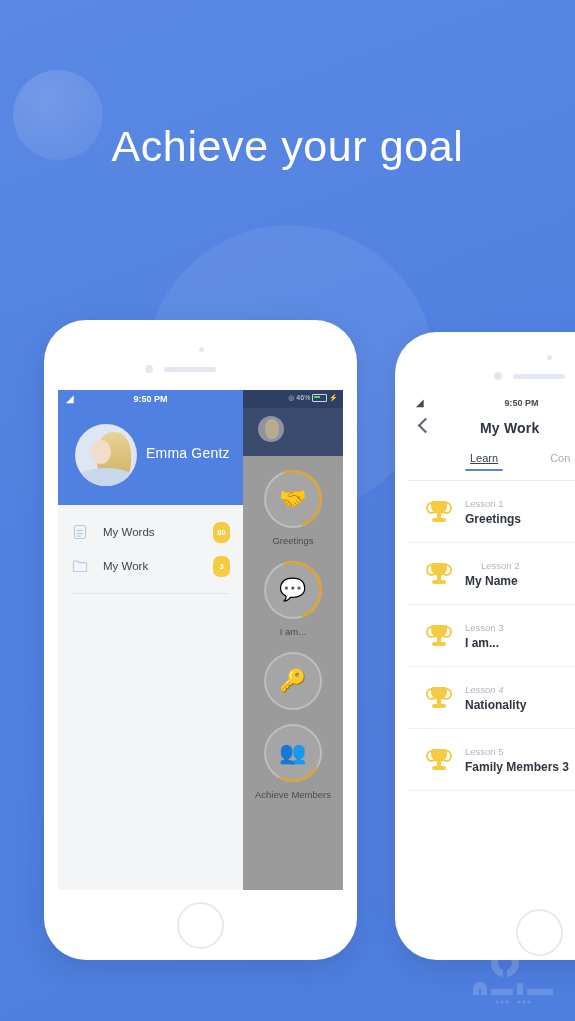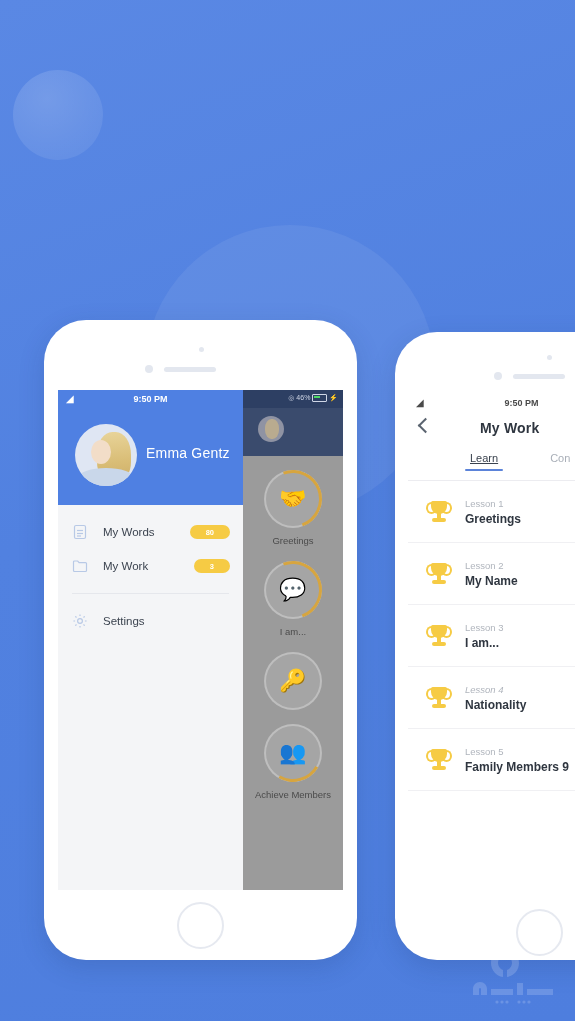--- a/index.html
+++ b/index.html
@@ -248,22 +248,22 @@
   }
   .menu-label {
     margin-left: 13px;
     font-size: 11.5px;
     color: #3c4450;
   }
   .menu-badge {
     position: absolute;
     right: 13px;
     min-width: 17px;
-    height: 14px;
-    padding: 0 16px;
+    height: 21px;
+    padding: 0 4px;
     border-radius: 7px;
     background: #f6cb44;
     color: #ffffff;
     font-size: 7.5px;
     font-weight: bold;
     display: flex;
     align-items: center;
     justify-content: center;
     box-sizing: border-box;
   }
@@ -521,20 +521,21 @@
   }
 </style>
 </head>
 <body>
 
 <div id="stage">
 
   <div id="circle-small" class="bg-circle"></div>
   <div id="circle-large" class="bg-circle"></div>
 
+  <div id="headline">Achieve your goal</div>
 
   <div id="phone-left" class="phone">
     <div id="left-camera-top" class="phone-camera-top"></div>
     <div id="left-camera" class="phone-camera"></div>
     <div id="left-speaker" class="phone-speaker"></div>
 
     <div id="left-screen" class="phone-screen">
 
       <div id="dim-panel">
         <div id="dim-statusbar">
@@ -615,29 +616,20 @@
               <svg width="16" height="14" viewBox="0 0 16 14" fill="none" stroke="#b8c9e6" stroke-width="1.2">
                 <path d="M1.5 11.5V3a1 1 0 0 1 1-1h3.2l1.4 1.6h6.4a1 1 0 0 1 1 1v6.9a1 1 0 0 1-1 1H2.5a1 1 0 0 1-1-1z"></path>
               </svg>
             </span>
             <span class="menu-label">My Work</span>
             <span class="menu-badge">3</span>
           </div>
 
           <div id="menu-divider"></div>
 
-          <div class="menu-item">
-            <span class="menu-icon">
-              <svg width="16" height="16" viewBox="0 0 16 16" fill="none" stroke="#b8c9e6" stroke-width="1.2">
-                <circle cx="8" cy="8" r="2.4"></circle>
-                <path d="M8 1.4v1.7M8 12.9v1.7M1.4 8h1.7M12.9 8h1.7M3.3 3.3l1.2 1.2M11.5 11.5l1.2 1.2M12.7 3.3l-1.2 1.2M4.5 11.5l-1.2 1.2"></path>
-              </svg>
-            </span>
-            <span class="menu-label">Settings</span>
-          </div>
         </div>
       </div>
 
     </div>
     <div id="left-home" class="phone-home"></div>
   </div>
 
   <div id="phone-right" class="phone">
     <div id="right-camera-top" class="phone-camera-top"></div>
     <div id="right-camera" class="phone-camera"></div>
@@ -679,21 +671,21 @@
 
           <div class="lesson-row">
             <span class="trophy">
               <span class="ear-l"></span>
                 <span class="ear-r"></span>
                 <span class="cup"></span>
                 <span class="stem"></span>
                 <span class="base"></span>
             </span>
             <span class="lesson-text">
-              <span class="lesson-num" style="display:block;">Lesson 2</span>
+              <span class="lesson-num" style="display:block;margin-left:16px;">Lesson 2</span>
               <span class="lesson-title" style="display:block;">My Name</span>
             </span>
           </div>
 
           <div class="lesson-row">
             <span class="trophy">
               <span class="ear-l"></span>
                 <span class="ear-r"></span>
                 <span class="cup"></span>
                 <span class="stem"></span>
@@ -722,21 +714,21 @@
           <div class="lesson-row">
             <span class="trophy">
               <span class="ear-l"></span>
                 <span class="ear-r"></span>
                 <span class="cup"></span>
                 <span class="stem"></span>
                 <span class="base"></span>
             </span>
             <span class="lesson-text">
               <span class="lesson-num" style="display:block;">Lesson 5</span>
-              <span class="lesson-title" style="display:block;">Family Members 9</span>
+              <span class="lesson-title" style="display:block;">Family Members 3</span>
             </span>
           </div>
 
         </div>
       </div>
     </div>
     <div id="right-home" class="phone-home"></div>
   </div>
 
   <svg id="watermark" viewBox="0 0 110 66">

